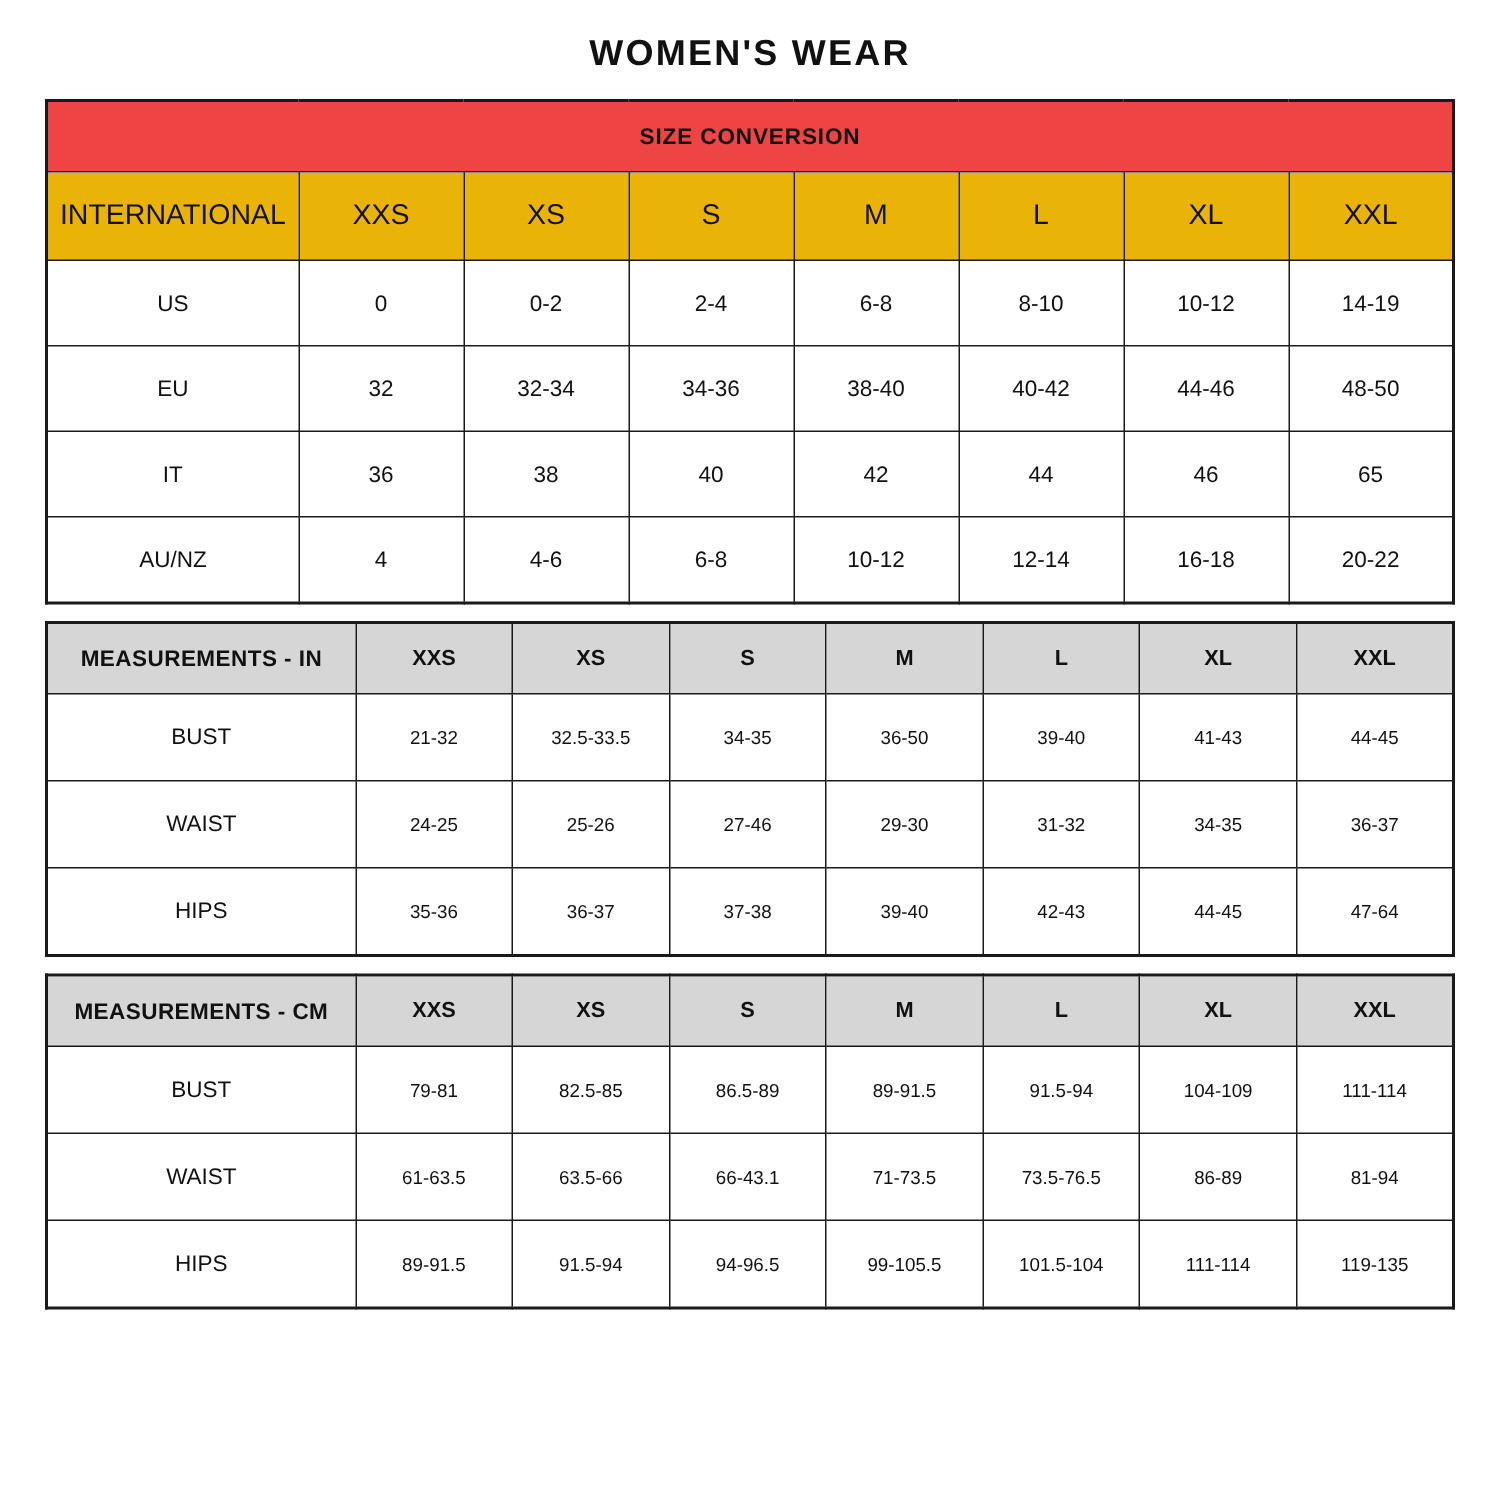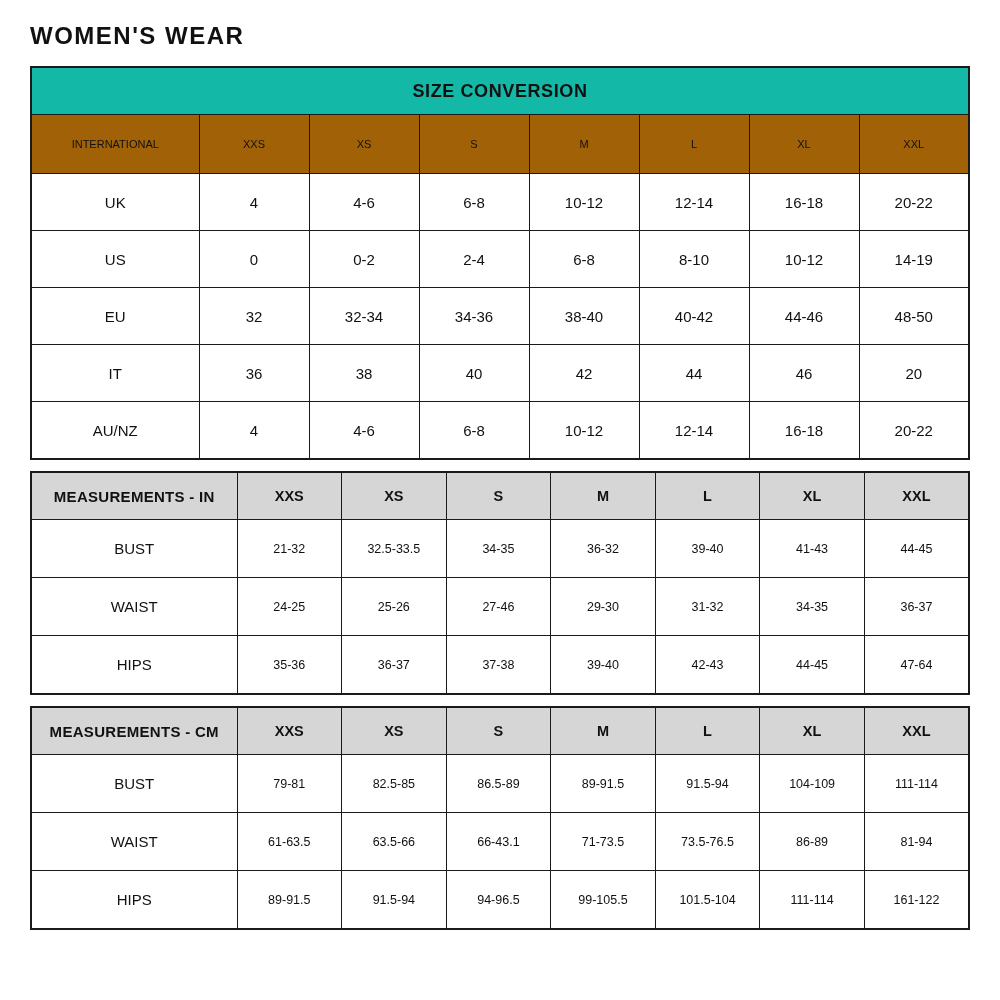--- a/index.html
+++ b/index.html
@@ -11,21 +11,21 @@
     width: 1000px;
     height: 1000px;
     font-family: "Liberation Sans", sans-serif;
     color: #111111;
     box-sizing: border-box;
   }
   .page {
     padding: 12px 30px 0 30px;
   }
   .page-title {
-    text-align: left;
+    text-align: center;
     font-size: 24px;
     font-weight: 700;
     letter-spacing: 1.5px;
     margin: 10px 0 16px 0;
   }
   table {
     width: 940px;
     margin: 0 auto 11px auto;
     border-collapse: collapse;
     table-layout: fixed;
@@ -33,31 +33,31 @@
   }
   th, td {
     border: 1px solid #1a1a1a;
     text-align: center;
     vertical-align: middle;
     padding: 0 4px;
     overflow: hidden;
   }
   
   th.banner {
-    background: #14b8a6;
-    font-weight: 700;
-    font-size: 18px;
+    background: #ef4444;
+    font-weight: 700;
+    font-size: 15px;
     letter-spacing: 0.6px;
     height: 46px;
   }
   
   .t-conv th.colhead, .t-conv th.rowhead-col {
     font-weight: 400;
-    font-size: 11px;
-    background: #a16207;
+    font-size: 19px;
+    background: #eab308;
     height: 58px;
   }
   .t-conv td {
     font-size: 15px;
     height: 56px;
   }
   
   .t-meas th.colhead {
     background: #d6d6d6;
     font-weight: 700;
@@ -108,30 +108,20 @@
           <th class="rowhead-col">INTERNATIONAL</th>
           <th class="colhead">XXS</th>
           <th class="colhead">XS</th>
           <th class="colhead">S</th>
           <th class="colhead">M</th>
           <th class="colhead">L</th>
           <th class="colhead">XL</th>
           <th class="colhead">XXL</th>
         </tr>
         <tr>
-          <td class="rowlabel">UK</td>
-          <td>4</td>
-          <td>4-6</td>
-          <td>6-8</td>
-          <td>10-12</td>
-          <td>12-14</td>
-          <td>16-18</td>
-          <td>20-22</td>
-        </tr>
-        <tr>
           <td class="rowlabel">US</td>
           <td>0</td>
           <td>0-2</td>
           <td>2-4</td>
           <td>6-8</td>
           <td>8-10</td>
           <td>10-12</td>
           <td>14-19</td>
         </tr>
         <tr>
@@ -145,21 +135,21 @@
           <td>48-50</td>
         </tr>
         <tr>
           <td class="rowlabel">IT</td>
           <td>36</td>
           <td>38</td>
           <td>40</td>
           <td>42</td>
           <td>44</td>
           <td>46</td>
-          <td>20</td>
+          <td>65</td>
         </tr>
         <tr>
           <td class="rowlabel">AU/NZ</td>
           <td>4</td>
           <td>4-6</td>
           <td>6-8</td>
           <td>10-12</td>
           <td>12-14</td>
           <td>16-18</td>
           <td>20-22</td>
@@ -187,21 +177,21 @@
           <th class="colhead">M</th>
           <th class="colhead">L</th>
           <th class="colhead">XL</th>
           <th class="colhead">XXL</th>
         </tr>
         <tr>
           <td class="rowlabel">BUST</td>
           <td>21-32</td>
           <td>32.5-33.5</td>
           <td>34-35</td>
-          <td>36-32</td>
+          <td>36-50</td>
           <td>39-40</td>
           <td>41-43</td>
           <td>44-45</td>
         </tr>
         <tr>
           <td class="rowlabel">WAIST</td>
           <td>24-25</td>
           <td>25-26</td>
           <td>27-46</td>
           <td>29-30</td>
@@ -265,17 +255,17 @@
           <td>81-94</td>
         </tr>
         <tr>
           <td class="rowlabel">HIPS</td>
           <td>89-91.5</td>
           <td>91.5-94</td>
           <td>94-96.5</td>
           <td>99-105.5</td>
           <td>101.5-104</td>
           <td>111-114</td>
-          <td>161-122</td>
+          <td>119-135</td>
         </tr>
       </tbody>
   </table>
 </div>
 
 </body></html>

